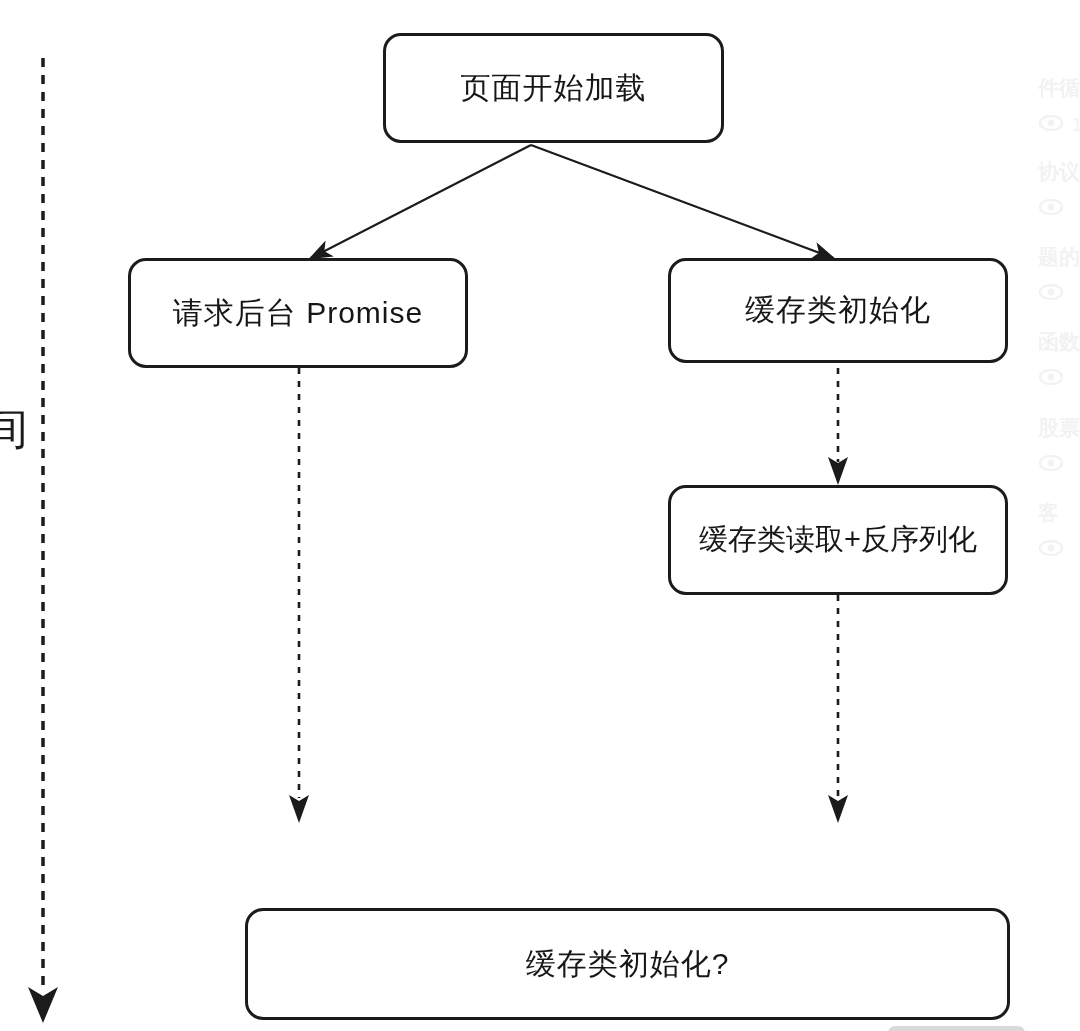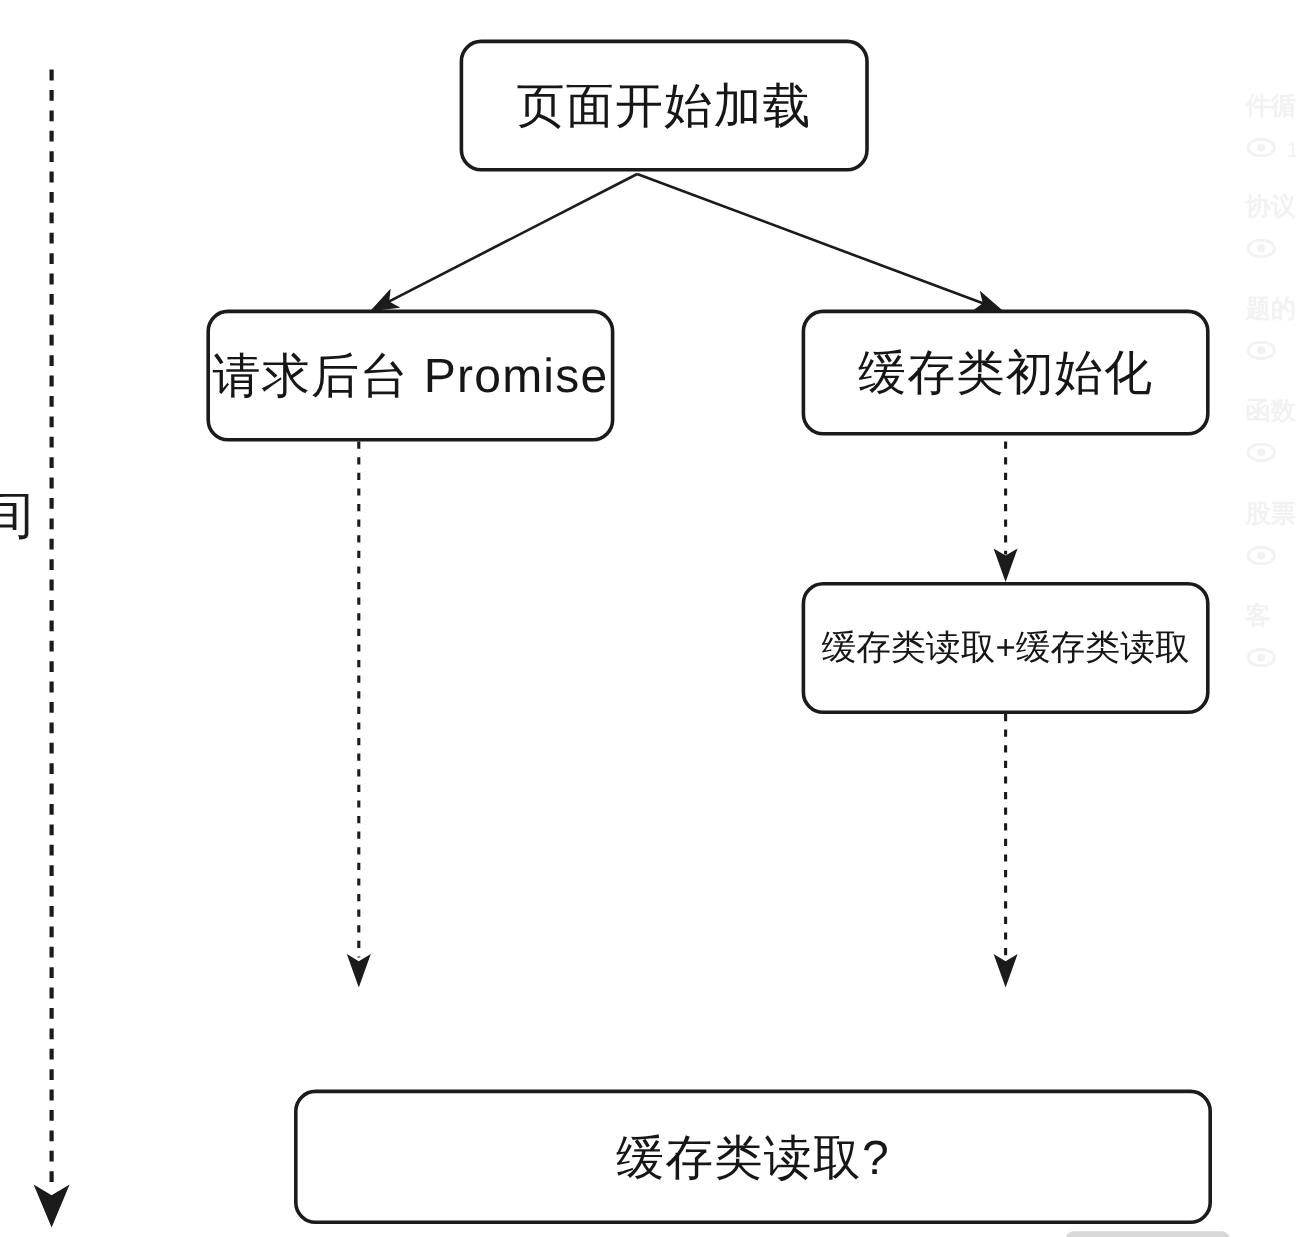--- a/index.html
+++ b/index.html
@@ -11,26 +11,26 @@
     font-family:"Liberation Sans","DejaVu Sans",sans-serif;
   }
   svg.layer{position:absolute;left:0;top:0;width:1080px;height:1031px;}
   .node{
     position:absolute;
     box-sizing:border-box;
     border:3px solid #1b1b1b;
     border-radius:18px;
     background:#ffffff;
     display:flex;align-items:center;justify-content:center;
-    font-size:40px;font-weight:500;color:#161616;
+    font-size:30px;font-weight:500;color:#161616;
     letter-spacing:1px;
     white-space:nowrap;
   }
   .node-start{left:383px;top:33px;width:341px;height:110px;}
-  .node-request{left:128px;top:258px;width:340px;height:110px;margin-left:44px;}
+  .node-request{left:128px;top:258px;width:340px;height:110px;}
   .node-cache-init{left:668px;top:258px;width:340px;height:105px;}
   .node-cache-read{left:668px;top:485px;width:340px;height:110px;font-size:29px;letter-spacing:0;}
   .node-race{left:245px;top:908px;width:765px;height:112px;}
   .timeline-label{
     position:absolute;left:-16px;top:400px;
     font-size:44px;color:#1b1b1b;font-weight:500;
   }
   .sidebar-peek{
     position:absolute;left:1038px;top:0;width:60px;
     color:#f2f2f2;
@@ -81,25 +81,25 @@
 
   <div class="node node-request">
     <span>请求后台 Promise</span>
   </div>
 
   <div class="node node-cache-init">
     <span>缓存类初始化</span>
   </div>
 
   <div class="node node-cache-read">
-    <span>缓存类读取+缓存类读取</span>
+    <span>缓存类读取+反序列化</span>
   </div>
 
   <div class="node node-race">
-    <span>缓存类读取?</span>
+    <span>缓存类初始化?</span>
   </div>
 
   <div class="timeline-label">间</div>
 
   <div class="sidebar-peek">
 
     <div class="sb-item sb-i0">
       <div class="sb-title">件循</div>
       <div class="sb-meta">
         <span class="eye">

